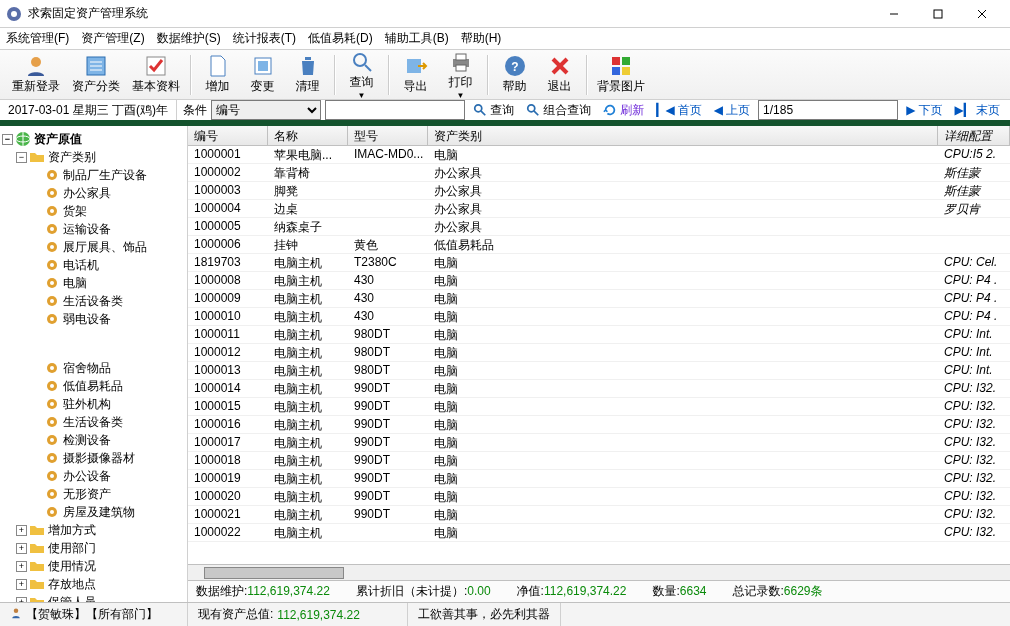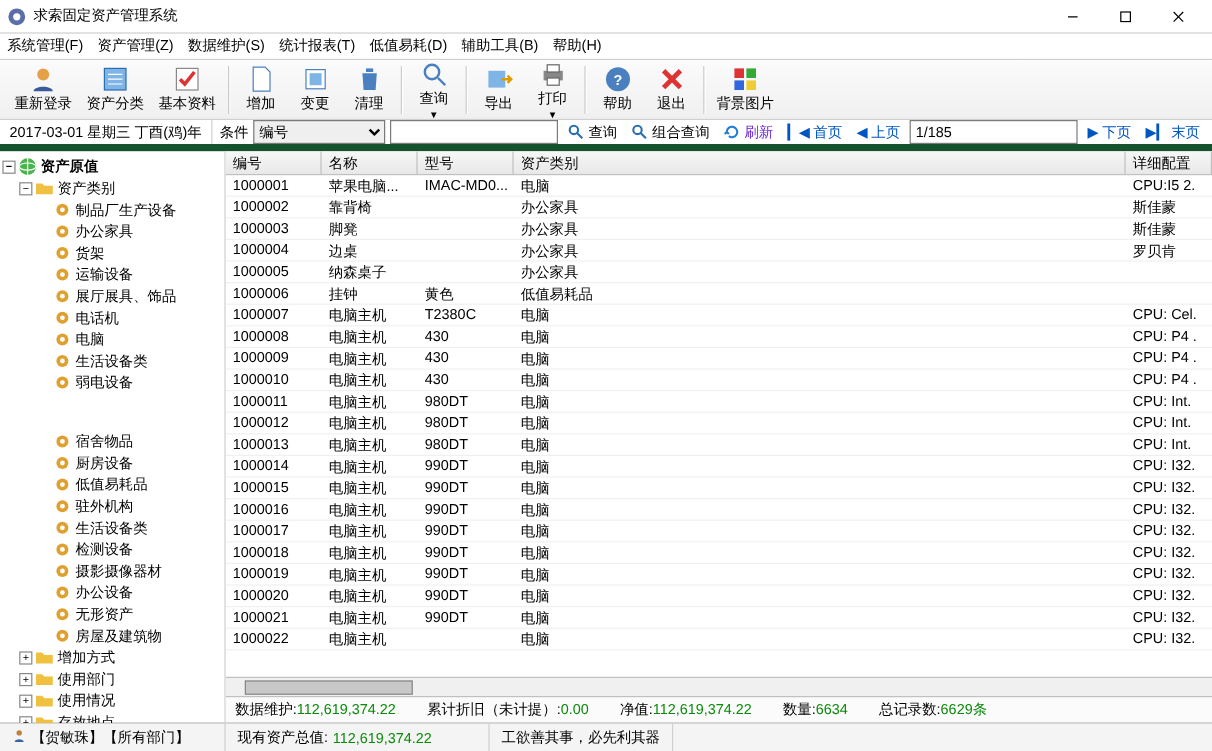--- a/index.html
+++ b/index.html
@@ -28,21 +28,21 @@
 .tree-row { display:flex; align-items:center; height:18px; cursor:pointer; white-space:nowrap; }
 .tree-row .sq { width:11px; height:11px; border:1px solid #888; display:flex; align-items:center; justify-content:center; font-size:9px; line-height:9px; margin-right:2px; background:#fff; }
 .tree-row .ic { width:16px; height:16px; margin-right:3px; display:flex; align-items:center; justify-content:center; }
 .tree-row.root { font-weight:bold; }
 .grid-panel { flex:1; display:flex; flex-direction:column; overflow:hidden; }
 .grid-header { display:flex; background:linear-gradient(#f7f7f7,#e8e8e8); border-bottom:1px solid #c0c0c0; height:20px; }
 .grid-header .gh { border-right:1px solid #c0c0c0; padding:2px 6px; font-size:12px; overflow:hidden; white-space:nowrap; }
 .grid-body { flex:1; overflow:auto; }
 .grid-row { display:flex; height:18px; border-bottom:1px solid #f0f0f0; }
 .grid-row .gc { padding:1px 6px; overflow:hidden; white-space:nowrap; font-size:12px; }
-.c-id{width:80px;} .c-name{width:80px;} .c-model{width:80px;} .c-cat{flex:1;} .c-cfg{width:72px;}
+.c-id{width:80px;} .c-name{width:80px;} .c-model{width:80px;} .c-cat{flex:1;} .c-cfg{width:72px;font-style:italic;}
 .grid-hscroll{height:16px; background:#f0f0f0; border-top:1px solid #c0c0c0; position:relative;}
 .grid-hscroll .thumb{position:absolute;left:16px;top:2px;height:12px;width:140px;background:#c8c8c8;border:1px solid #888;}
 .summary { height:22px; border-top:1px solid #c0c0c0; display:flex; align-items:center; padding:0 8px; gap:26px; background:#fbfbfb; font-size:12px; }
 .summary .lbl{color:#000;} .summary .val{color:#0a8a0a;}
 .statusbar { height:24px; border-top:1px solid #c0c0c0; display:flex; align-items:center; background:#f4f4f4; }
 .status-cell { padding:0 10px; border-right:1px solid #d0d0d0; height:100%; display:flex; align-items:center;text-align:center; }
 .status-cell .val{color:#0a8a0a; margin-left:4px;}
 .blue{color:#0056c0;}
 .refresh-ic{color:#6d28d9;}
 </style>
@@ -368,29 +368,20 @@
           </span>
           <span>宿舍物品</span>
         </div>
         <div class="tree-row" style="padding-left: 42px;">
           <span class="ic">
             <svg viewBox="0 0 16 16">
               <circle cx="8" cy="8" r="5" fill="#e0a030"></circle>
               <circle cx="8" cy="8" r="2" fill="#fff"></circle>
             </svg>
           </span>
-          <span>厨房设备</span>
-        </div>
-        <div class="tree-row" style="padding-left: 42px;">
-          <span class="ic">
-            <svg viewBox="0 0 16 16">
-              <circle cx="8" cy="8" r="5" fill="#e0a030"></circle>
-              <circle cx="8" cy="8" r="2" fill="#fff"></circle>
-            </svg>
-          </span>
           <span>低值易耗品</span>
         </div>
         <div class="tree-row" style="padding-left: 42px;">
           <span class="ic">
             <svg viewBox="0 0 16 16">
               <circle cx="8" cy="8" r="5" fill="#e0a030"></circle>
               <circle cx="8" cy="8" r="2" fill="#fff"></circle>
             </svg>
           </span>
           <span>驻外机构</span>
@@ -544,21 +535,21 @@
           <div class="gc c-cfg"></div>
         </div>
         <div class="grid-row">
           <div class="gc c-id">1000006</div>
           <div class="gc c-name">挂钟</div>
           <div class="gc c-model">黄色</div>
           <div class="gc c-cat">低值易耗品</div>
           <div class="gc c-cfg"></div>
         </div>
         <div class="grid-row">
-          <div class="gc c-id">1000007</div>
+          <div class="gc c-id">1819703</div>
           <div class="gc c-name">电脑主机</div>
           <div class="gc c-model">T2380C</div>
           <div class="gc c-cat">电脑</div>
           <div class="gc c-cfg">CPU: Cel.</div>
         </div>
         <div class="grid-row">
           <div class="gc c-id">1000008</div>
           <div class="gc c-name">电脑主机</div>
           <div class="gc c-model">430</div>
           <div class="gc c-cat">电脑</div>

